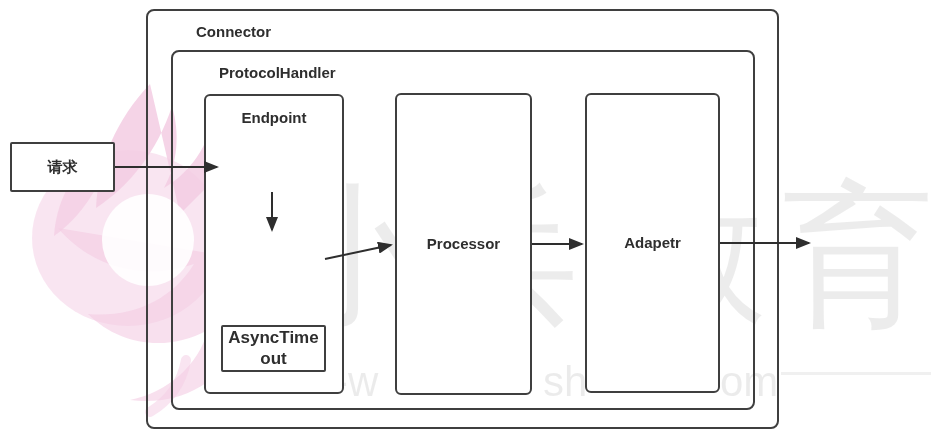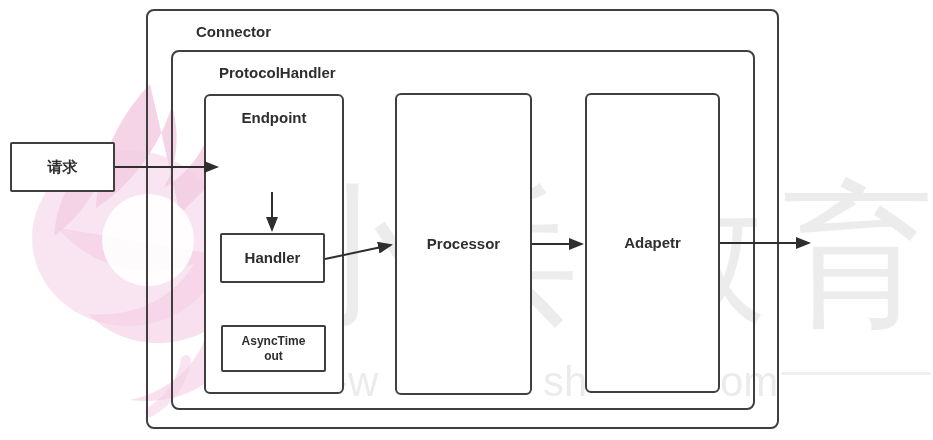--- a/index.html
+++ b/index.html
@@ -21,21 +21,21 @@
   }
 
   
   .leaf{
     border:2px solid #3f3f3f;background:#ffffff;border-radius:2px;
     display:flex;align-items:center;justify-content:center;text-align:center;
     font-weight:bold;font-size:15px;color:#2e2e2e;line-height:1.2;
   }
   .leaf.rounded{border-radius:6px;}
 
-  .two-line span{display:block;font-size:12px;}
+  .two-line span{display:block;font-size:17px;}
 
   .endpoint-title{
     position:absolute;left:0;right:0;top:13px;text-align:center;
     font-weight:bold;font-size:15px;color:#2e2e2e;
   }
 </style>
 </head>
 <body>
 
 <div id="stage">
@@ -78,21 +78,20 @@
     <div class="group-label" style="left:6px;top:12px;">ProtocolHandler</div>
   </div>
 
   <div class="node leaf rounded" style="left:204px;top:94px;width:140px;height:300px;align-items:flex-start;">
     <div class="endpoint-title">Endpoint</div>
   </div>
 
   <div class="node leaf" style="left:10px;top:142px;width:105px;height:50px;">请求</div>
 
 
-  <div class="node leaf" style="left:220px;top:233px;width:105px;height:50px;">Handler</div>
 
   <div class="node leaf two-line" style="left:221px;top:325px;width:105px;height:47px;flex-direction:column;">
     <span>AsyncTime</span>
     <span>out</span>
   </div>
 
   <div class="node leaf rounded" style="left:395px;top:93px;width:137px;height:302px;">Processor</div>
 
   <div class="node leaf rounded" style="left:585px;top:93px;width:135px;height:300px;">Adapetr</div>
 

